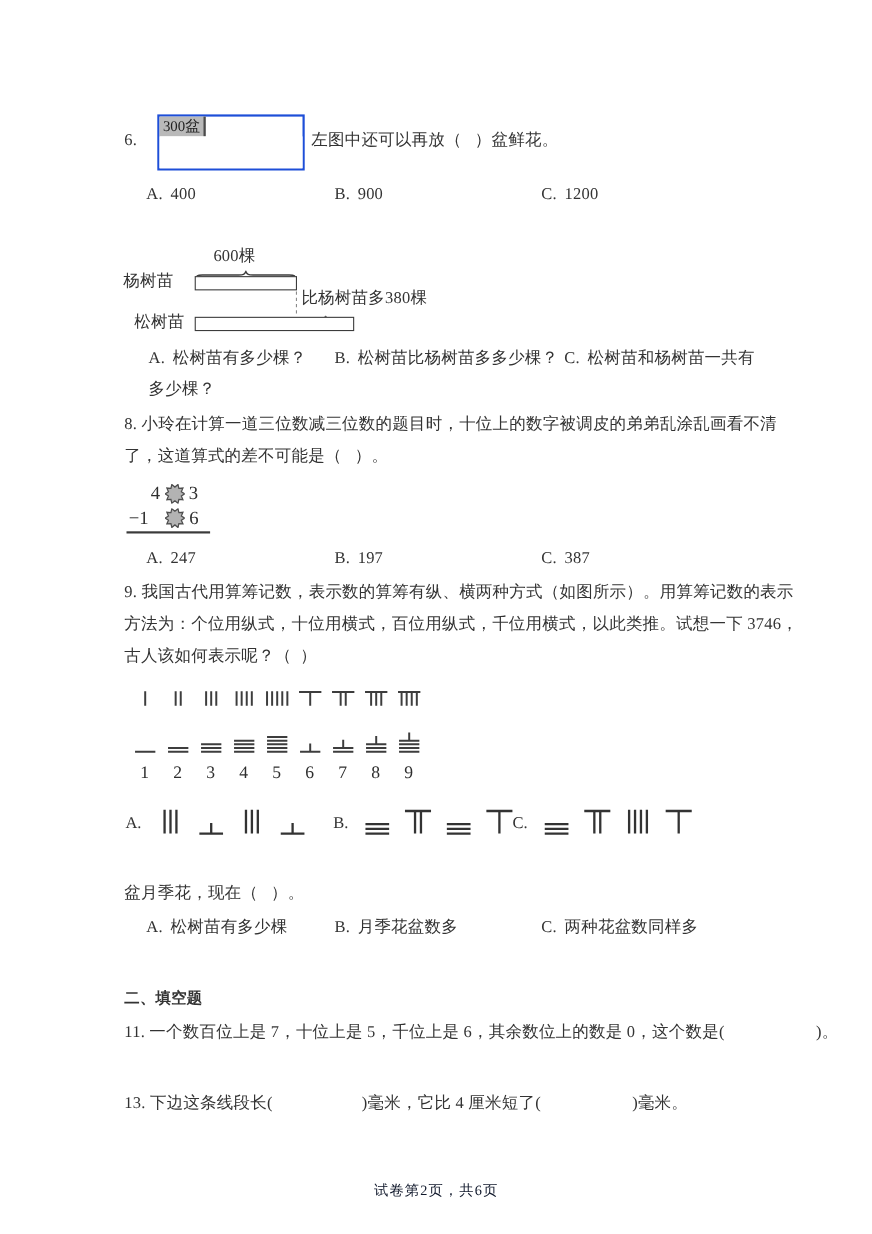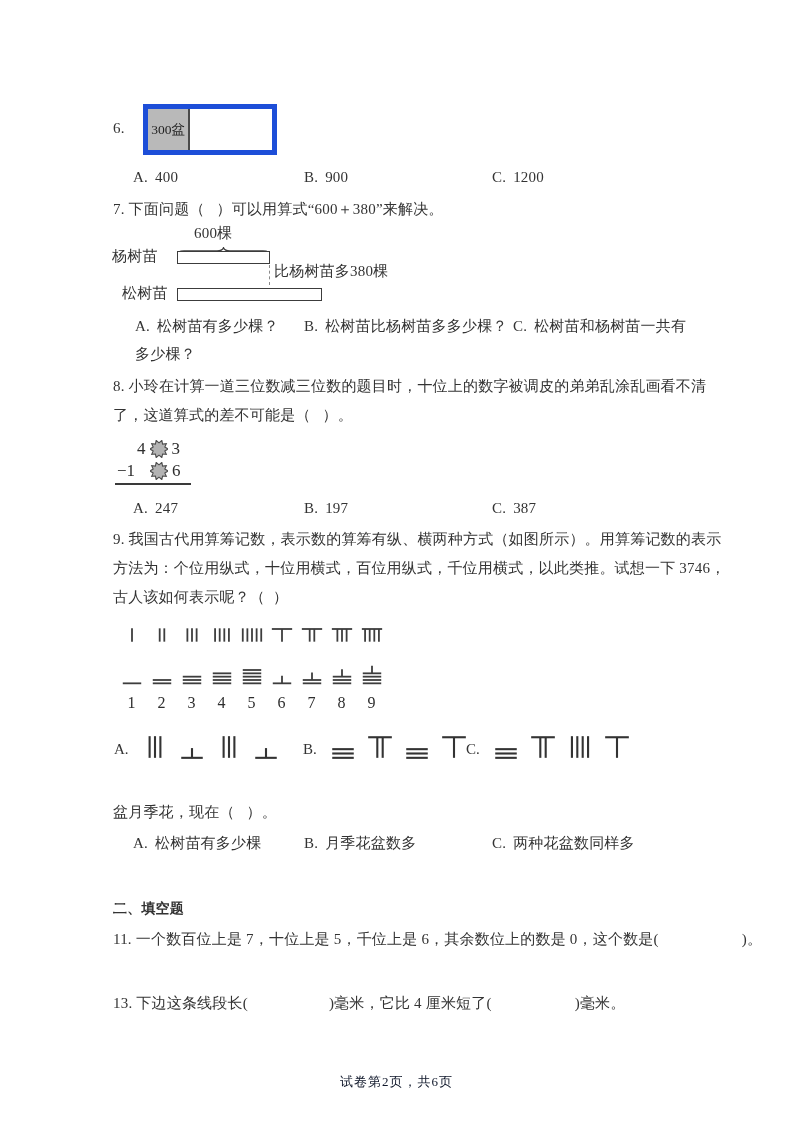--- a/index.html
+++ b/index.html
@@ -3,21 +3,21 @@
 <meta charset="utf-8">
 <style>
   html,body{margin:0;padding:0;background:#ffffff;}
   .page{position:relative;width:793px;height:1122px;background:#ffffff;overflow:hidden;
         font-family:"Liberation Serif","DejaVu Serif",serif;color:#333333;}
   .abs{position:absolute;white-space:nowrap;}
   .t{font-size:15px;line-height:17px;letter-spacing:0.2px;}
   .optsp{margin-left:7px;}
   .bold{font-weight:bold;}
   
-  .q6box{box-sizing:border-box;border:5px solid #1d4ed8;background:#ffffff;display:flex;}
+  .q6box{box-sizing:border-box;border:2px solid #1d4ed8;background:#ffffff;display:flex;flex-direction:column;}
   .q6cell-filled{box-sizing:border-box;width:42px;background:#b9b9b9;border-right:2px solid #4a4a4a;
                  display:flex;align-items:center;justify-content:center;font-size:13.5px;color:#222;}
   .q6cell-empty{flex:1;background:#ffffff;}
   
   .bar{box-sizing:border-box;height:13px;border:1.5px solid #3c3c3c;background:#ffffff;}
   .dashline{border-left:1.2px dashed #8a8a8a;width:0;}
   
   .calcrow{display:flex;align-items:center;font-size:17px;line-height:20px;color:#2e2e2e;}
   .rule{background:#3a3a3a;height:1.5px;}
   
@@ -40,25 +40,25 @@
 
 <div class="page">
 
   <span class="abs t" style="left:113px;top:120px">6.</span>
   <div class="abs q6box" style="left:143px;top:104px;width:134px;height:51px">
     <div class="q6cell-filled">
       <span>300盆</span>
     </div>
     <div class="q6cell-empty"></div>
   </div>
+  <span class="abs t" style="left:283px;top:120px">左图中还可以再放（&nbsp;&nbsp;&nbsp;）盆鲜花。</span>
   <span class="abs t" style="left:133px;top:169px"><span>A.</span><span class="optsp">400</span></span>
   <span class="abs t" style="left:304px;top:169px"><span>B.</span><span class="optsp">900</span></span>
   <span class="abs t" style="left:492px;top:169px"><span>C.</span><span class="optsp">1200</span></span>
 
-  <span class="abs t" style="left:113px;top:201px">7.&nbsp;下面问题（&nbsp;&nbsp;&nbsp;）可以用算式“600＋380”来解决。</span>
 
   <span class="abs t" style="left:194px;top:225px">600棵</span>
   <span class="abs" style="left:177px;top:242px">
     <svg width="93" height="9" viewBox="0 0 93 9">
         <path d="M1,9 C1,4.5 2.5,4 7,4 L40,4 C44,4 45.5,3.5 46.5,0.8 C47.5,3.5 49,4 53,4 L86,4 C90.5,4 92,4.5 92,9" fill="none" stroke="#3d3d3d" stroke-width="1.3"></path>
       </svg>
   </span>
   <span class="abs t" style="left:112px;top:248px">杨树苗</span>
   <div class="abs bar" style="left:177px;top:251px;width:93px"></div>
   <div class="abs dashline" style="left:269px;top:265px;height:20px"></div>

